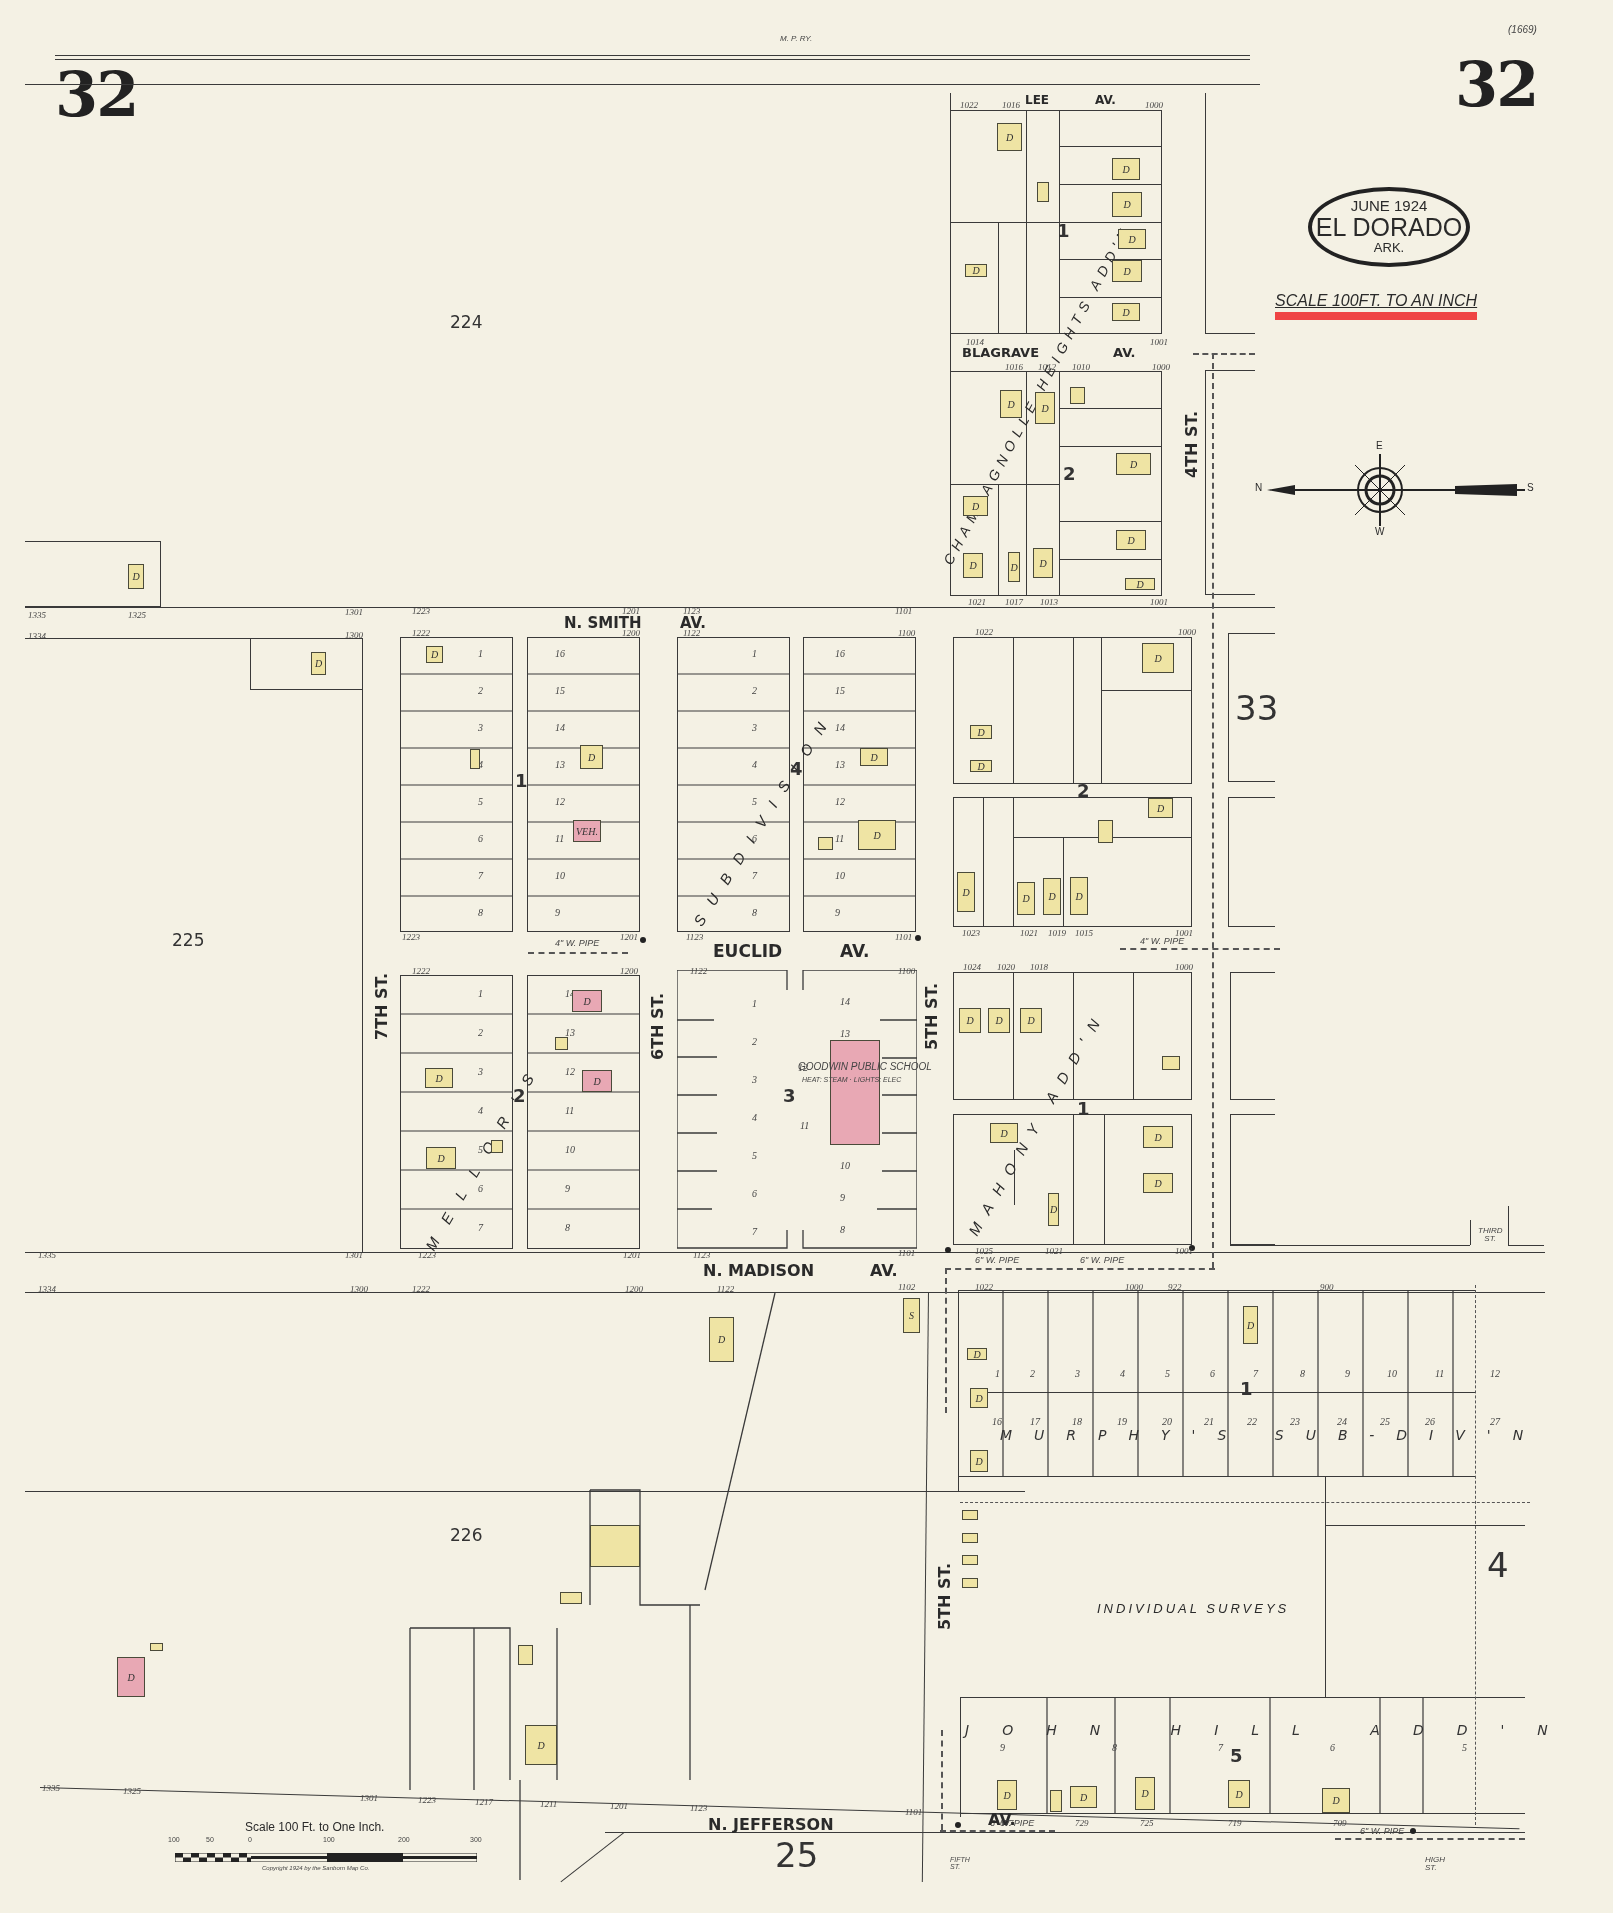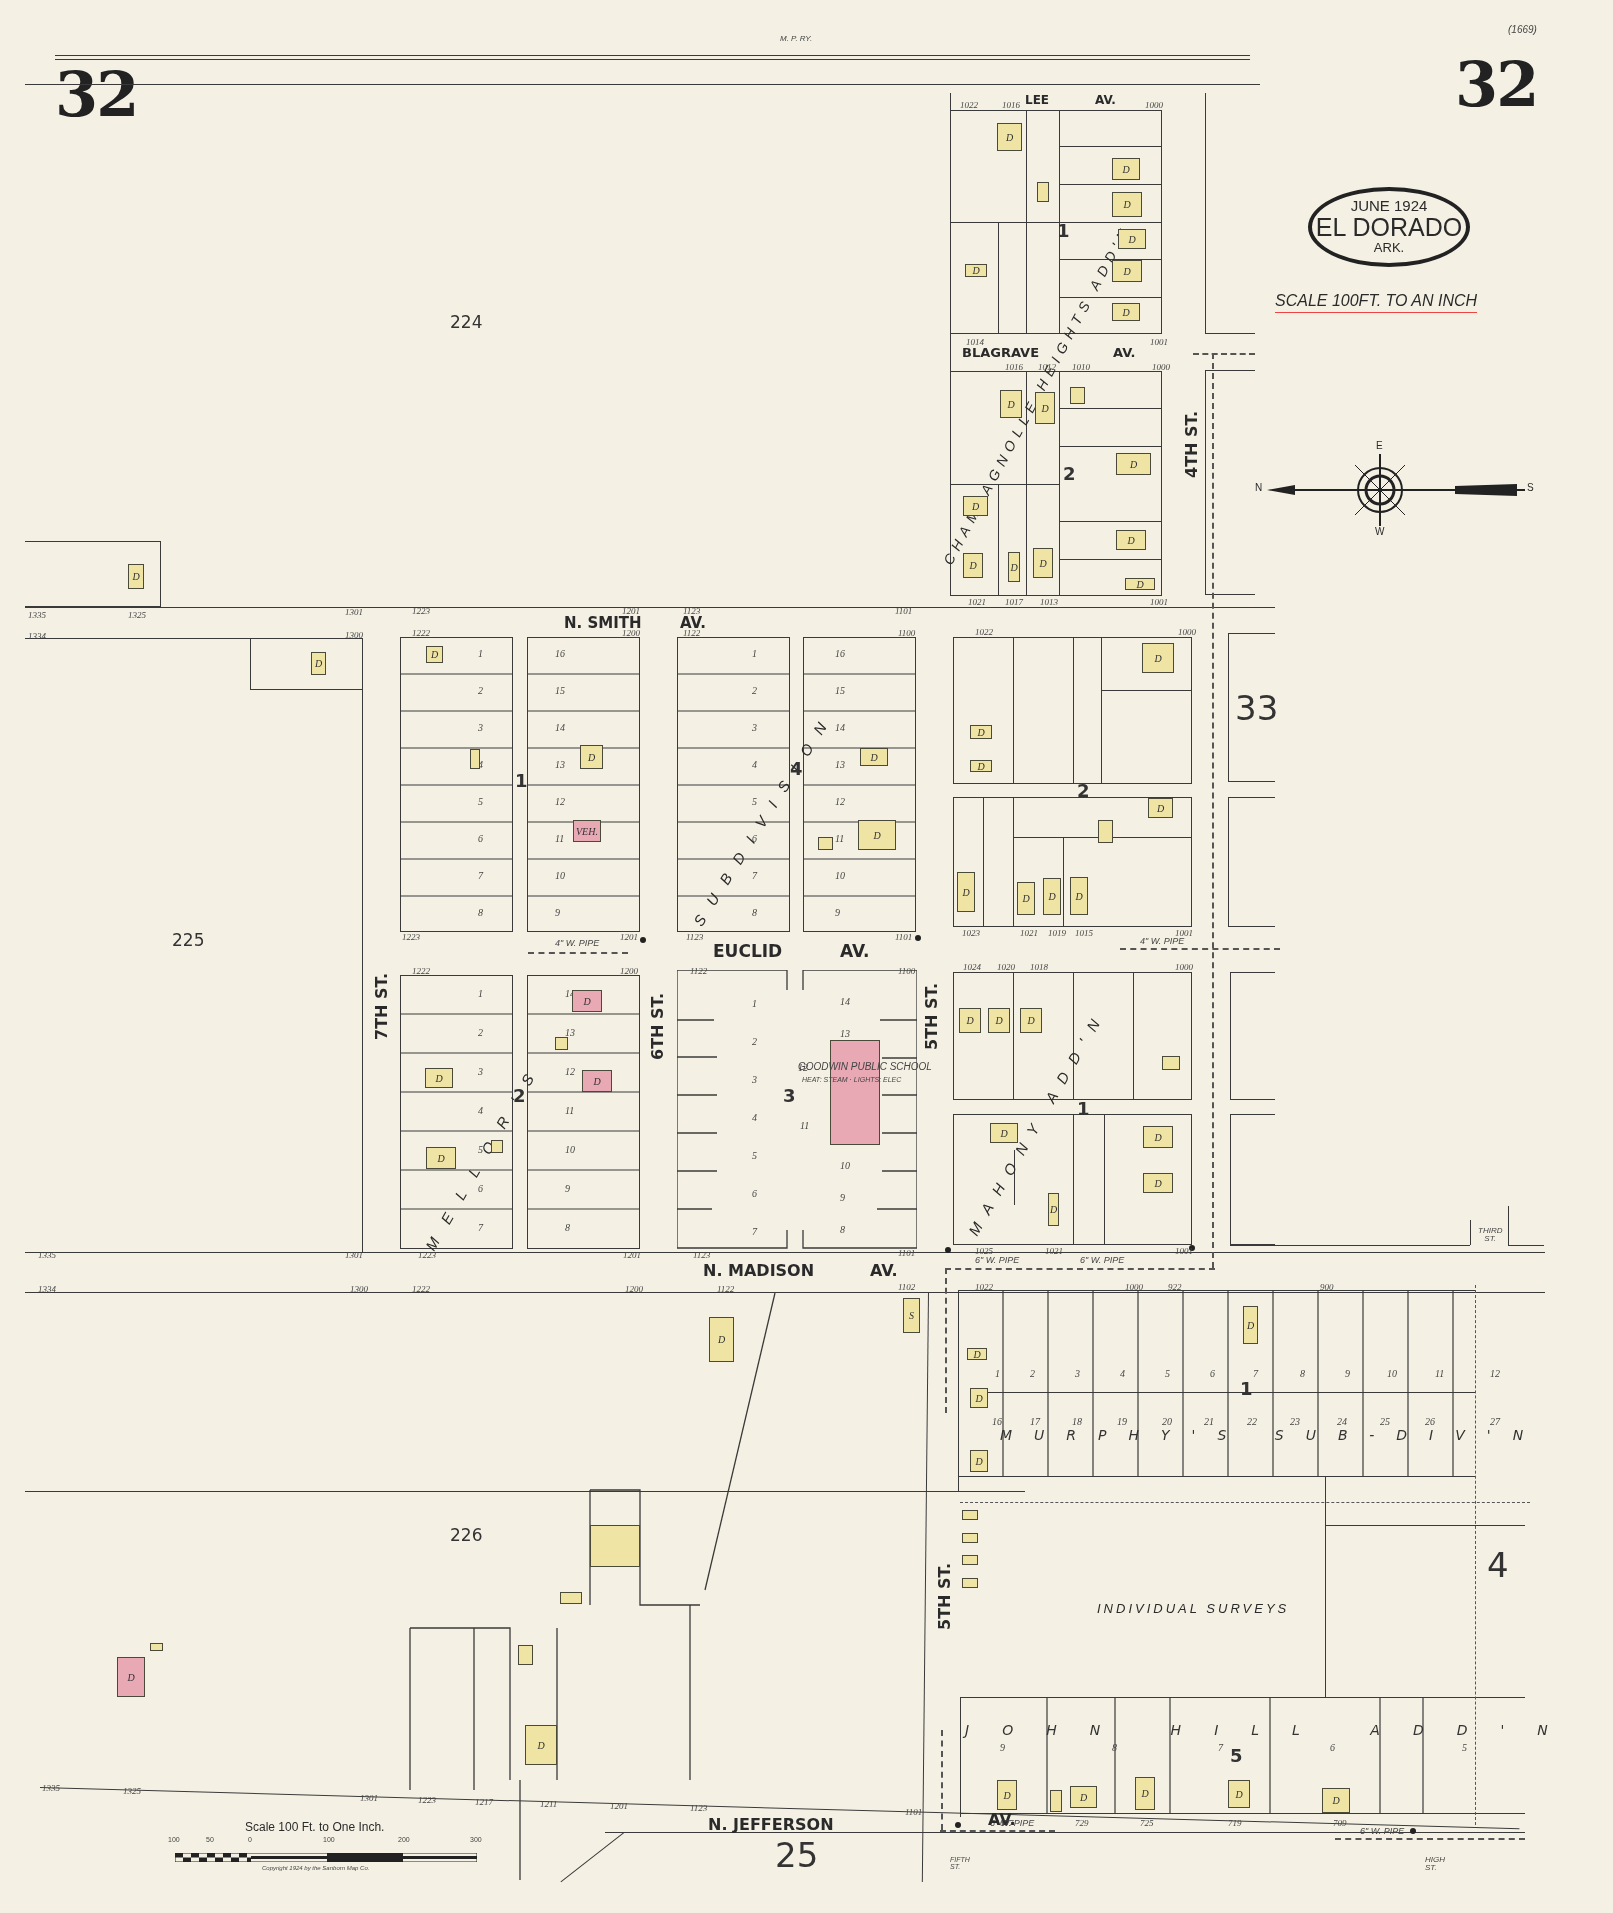--- a/index.html
+++ b/index.html
@@ -34,21 +34,21 @@
 
 <div class="line" style="left:55px;top:55px;width:1195px;height:1px;"></div>
 <div class="line" style="left:55px;top:59px;width:1195px;height:1px;"></div>
 <div class="line" style="left:25px;top:84px;width:1235px;height:1px;"></div>
 
 <div class="oval" style="left:1308px;top:187px;width:162px;height:80px;">
   <div style="font-size:15px;margin-top:6px;">JUNE 1924</div>
   <div style="font-size:25px;line-height:26px;">EL DORADO</div>
   <div style="font-size:13px;">ARK.</div>
 </div>
-<div class="abs" style="left:1275px;top:292px;font-style:italic;font-size:16px;border-bottom:1px solid #ef4444;padding-bottom:2px;">SCALE 100FT. TO AN INCH</div>
+<div class="abs" style="left:1275px;top:292px;font-style:italic;font-size:16px;border-bottom:8px solid #ef4444;padding-bottom:2px;text-decoration:underline;">SCALE 100FT. TO AN INCH</div>
 
 <div class="abs" style="left:1255px;top:450px;width:280px;height:80px;">
   <svg width="280" height="80">
     <line x1="20" y1="40" x2="270" y2="40" stroke="#222" stroke-width="2"></line>
     <polygon points="12,40 40,35 40,45" fill="#222"></polygon>
     <polygon points="200,36 262,34 262,46 200,44" fill="#222"></polygon>
     <circle cx="125" cy="40" r="22" fill="none" stroke="#222" stroke-width="2"></circle>
     <circle cx="125" cy="40" r="14" fill="none" stroke="#222" stroke-width="3"></circle>
     <line x1="125" y1="4" x2="125" y2="76" stroke="#222" stroke-width="2"></line>
     <line x1="100" y1="15" x2="150" y2="65" stroke="#222" stroke-width="1"></line>

